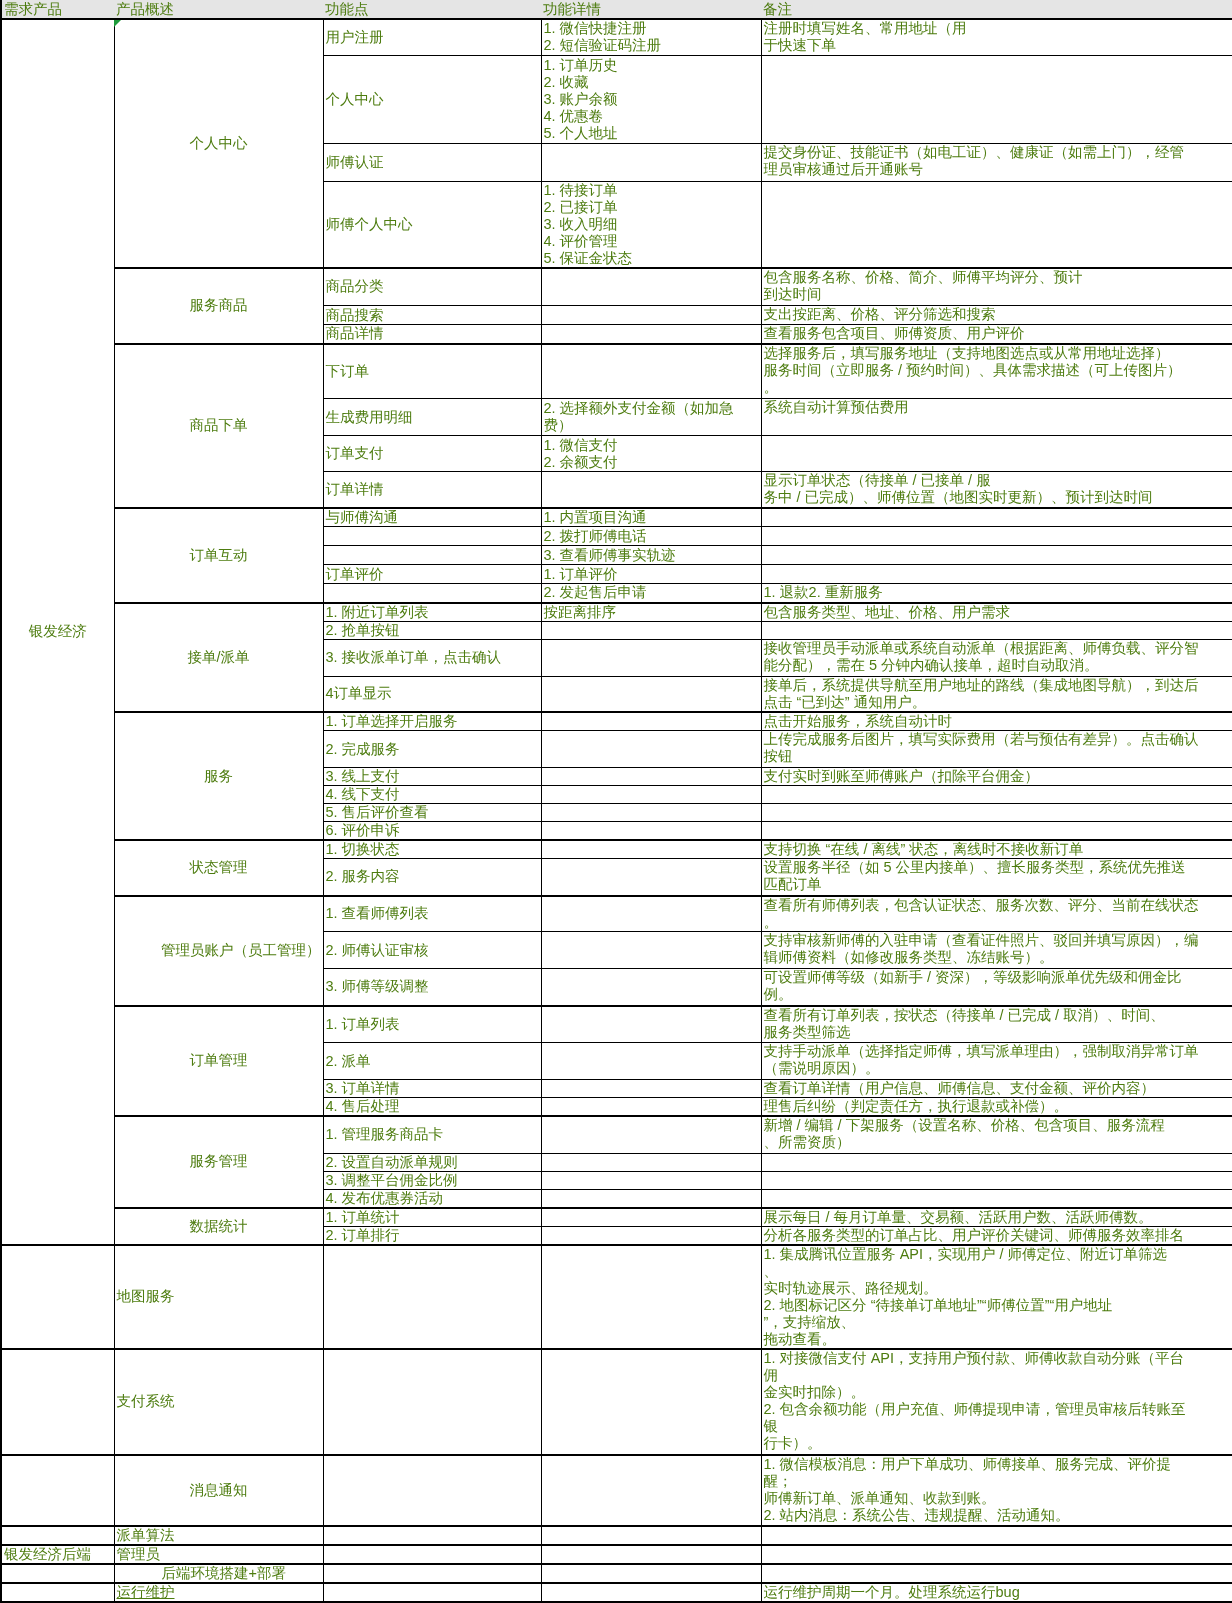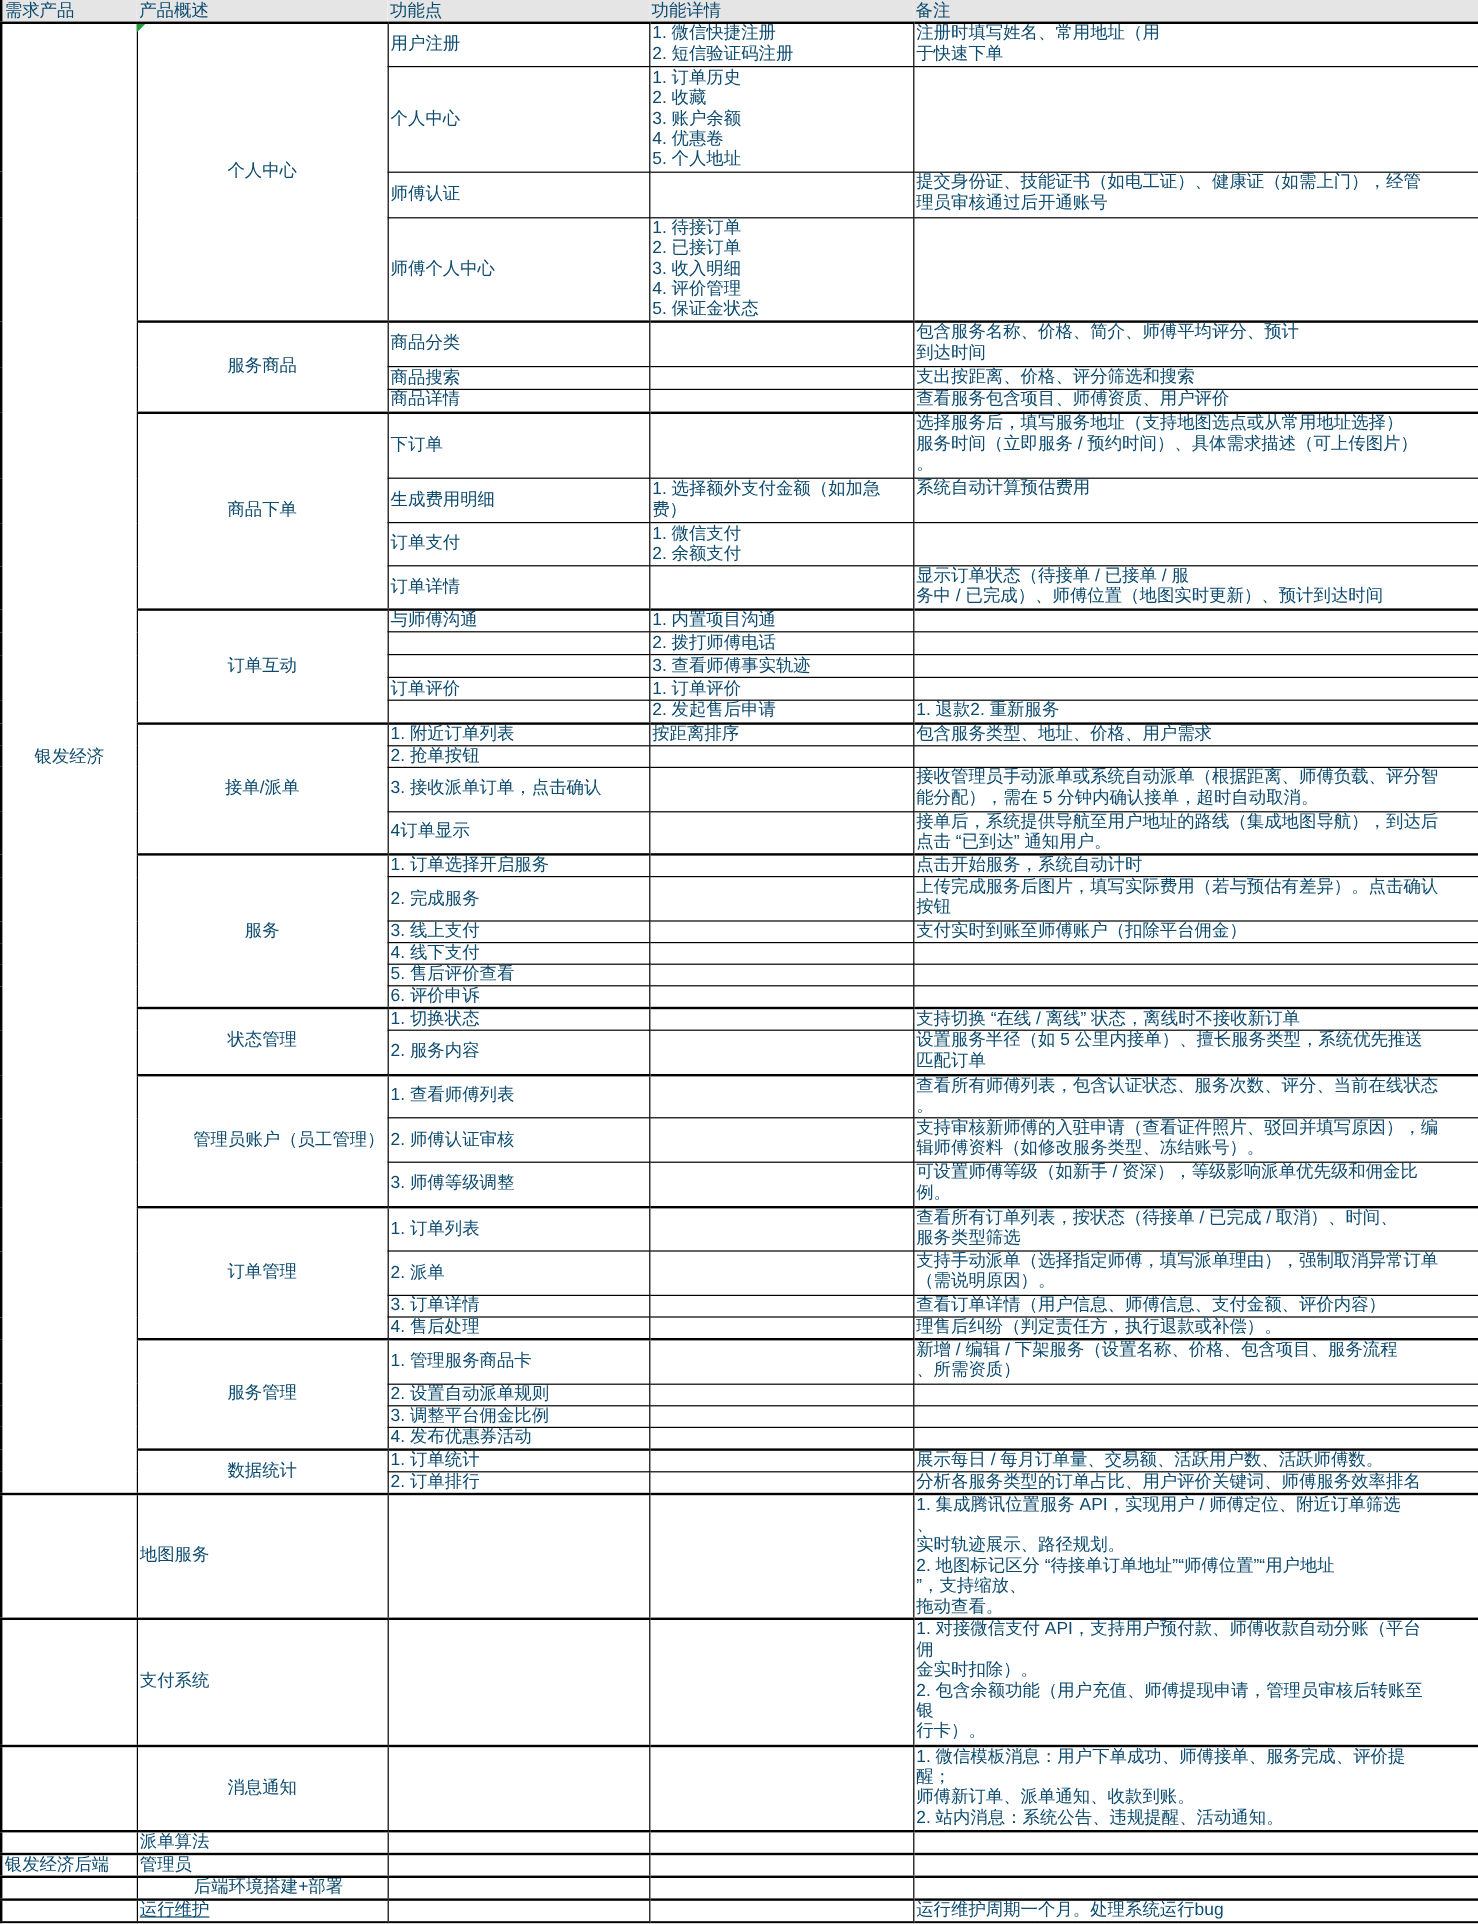--- a/index.html
+++ b/index.html
@@ -5,21 +5,21 @@
   html, body { margin: 0; padding: 0; background: #ffffff; }
   .viewport {
     position: relative;
     width: 1232px;
     height: 1603px;
     overflow: hidden;
     background: #ffffff;
     font-family: "Liberation Sans", "DejaVu Sans", sans-serif;
     font-size: 14.5px;
     line-height: 17px;
-    color: #0c4a6e;
+    color: #4d7c0f;
   }
   table.sheet {
     border-collapse: collapse;
     table-layout: fixed;
     width: 1232px;
     border: 2px solid #000;
     border-top: none;
   }
   thead th {
     background: #e5e5e5;
@@ -132,21 +132,21 @@
         <tr class="sec" style="height: 55px;">
           <td class="col-b" rowspan="4" style="text-align: center;">商品下单</td>
           <td class="col-c">下订单</td>
           <td class="col-d"></td>
           <td class="col-e">选择服务后，填写服务地址（支持地图选点或从常用地址选择）
 服务时间（立即服务 / 预约时间）、具体需求描述（可上传图片）
 。</td>
         </tr>
         <tr style="height: 37px;">
           <td class="col-c">生成费用明细</td>
-          <td class="col-d">1. 选择额外支付金额（如加急
+          <td class="col-d">2. 选择额外支付金额（如加急
 费）</td>
           <td class="col-e">系统自动计算预估费用</td>
         </tr>
         <tr style="height: 36px;">
           <td class="col-c">订单支付</td>
           <td class="col-d">1. 微信支付
 2. 余额支付</td>
           <td class="col-e"></td>
         </tr>
         <tr style="height: 36px;">

